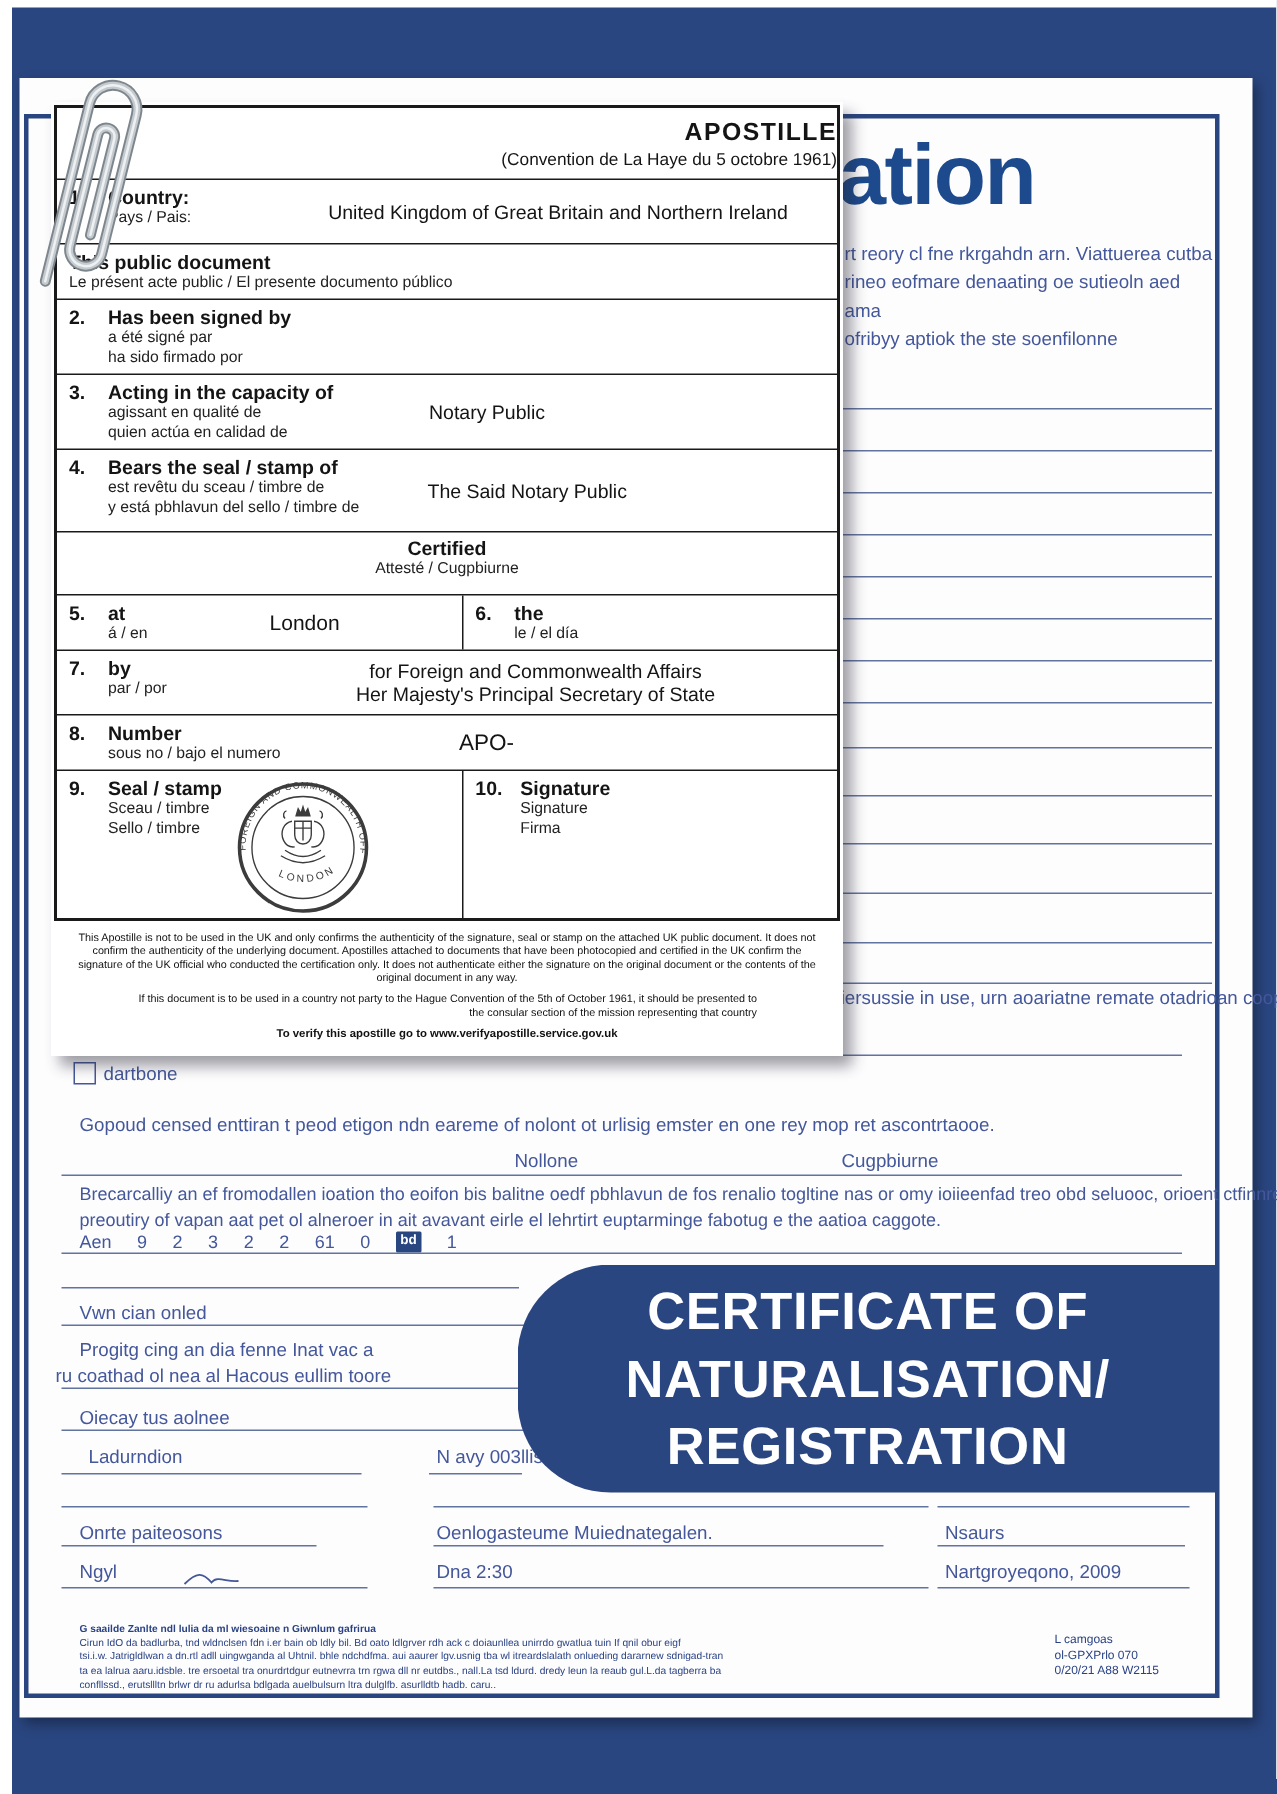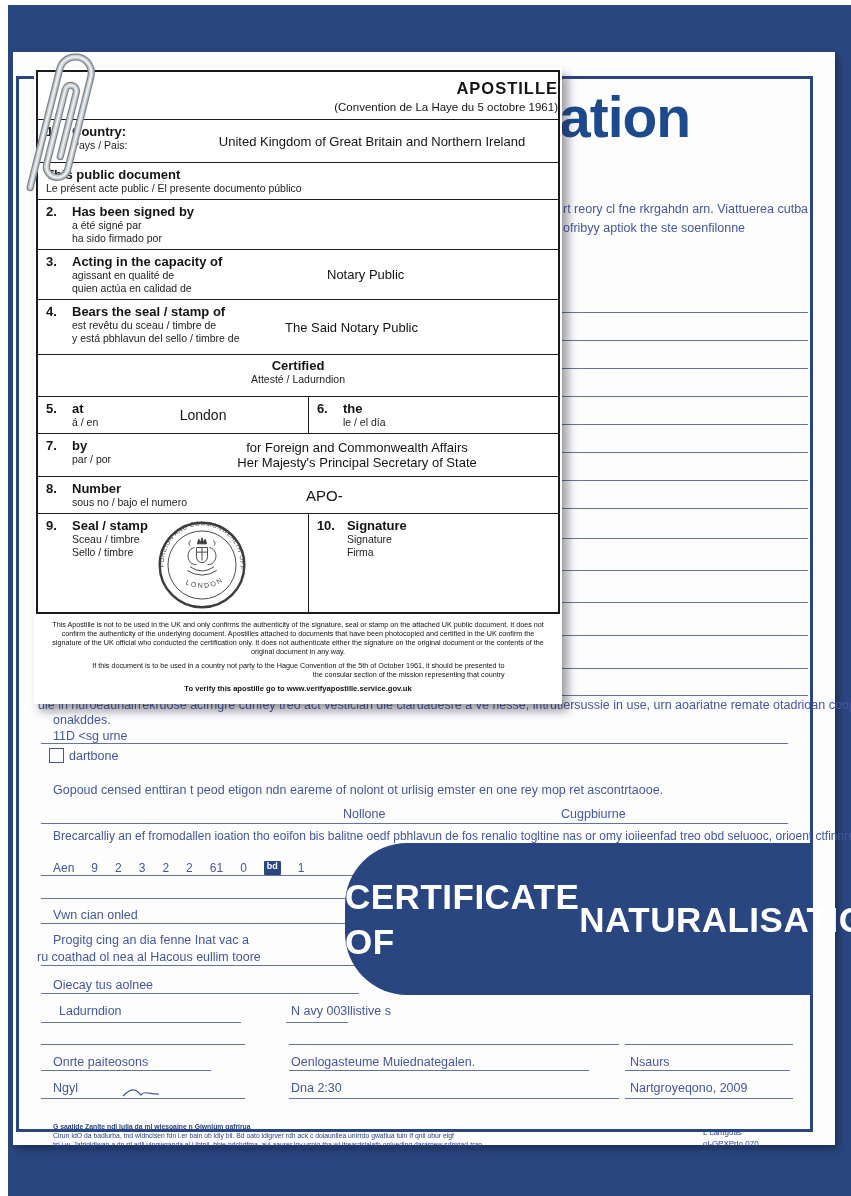--- a/index.html
+++ b/index.html
@@ -4,38 +4,38 @@
 <style>
   html,body{margin:0;padding:0;background:#e8e8e8;}
   .canvas{position:relative;width:851px;height:1196px;background:#ffffff;overflow:hidden;
           font-family:"Liberation Sans", sans-serif;}
   .mat{position:absolute;left:8px;top:5px;right:0;bottom:0;background:#2a4680;}
   .page{position:absolute;left:13px;top:52px;width:822px;height:1093px;background:#fdfdfe;
         box-shadow:3px 4px 8px rgba(0,0,0,.35);}
   .frame{position:absolute;left:3px;top:24px;right:22px;bottom:13px;border:3px solid #2a4680;z-index:2;}
 
   
-  .formlayer{position:absolute;inset:0;z-index:3;color:#44579a;filter:blur(.35px);margin-top:40px;}
+  .formlayer{position:absolute;inset:0;z-index:3;color:#44579a;filter:blur(.35px);}
   .bigheading{position:absolute;left:546px;top:32px;font-size:57px;font-weight:bold;color:#1d4a8c;
               letter-spacing:-1px;z-index:3;}
   .intro{position:absolute;left:550px;top:108px;width:250px;font-size:12.5px;line-height:19px;}
   .rule{position:absolute;height:0;border-top:1.4px solid #61739f;}
   .gtxt{position:absolute;font-size:12.5px;white-space:nowrap;}
   .gsm{font-size:12px;}
   .checkbox{position:absolute;width:13px;height:13px;border:1.6px solid #44579a;background:#fdfdfe;}
   .numrow{position:absolute;display:flex;gap:17px;font-size:12px;}
   .numrow .tok-solid{background:#2a4680;color:#fff;font-size:9px;font-weight:bold;padding:0 3px;border-radius:1px;}
   .fineprint{position:absolute;font-size:6.8px;line-height:9.2px;color:#2a4284;white-space:nowrap;}
   .fp-head{font-weight:bold;}
   .fp-right{position:absolute;font-size:8px;line-height:10.5px;color:#2a4284;}
 
   
   .banner{position:absolute;left:332px;top:791px;width:467px;height:152px;background:#2a4680;
-          border-radius:62px 0 0 62px;z-index:8;display:flex;flex-direction:row;
-          justify-content:flex-start;align-items:center;}
+          border-radius:62px 0 0 62px;z-index:8;display:flex;flex-direction:column;
+          justify-content:center;align-items:center;}
   .banner div{color:#ffffff;font-size:35px;font-weight:bold;line-height:45px;letter-spacing:.5px;}
 
   
   .apostille{position:absolute;left:21px;top:16px;width:524px;background:#ffffff;z-index:6;
              box-shadow:6px 7px 9px rgba(40,40,55,.45);padding:2px 2px 4px 2px;color:#141414;}
   .ap-table{border:2px solid #1a1a1a;}
   .ap-row{display:flex;border-bottom:1.6px solid #1a1a1a;position:relative;}
   .ap-row:last-child{border-bottom:none;}
   .ap-header{display:block;text-align:right;padding:7px 0 6px 0;}
   .ap-title{font-size:16.5px;font-weight:bold;letter-spacing:1px;}
@@ -65,20 +65,21 @@
   <div class="mat"></div>
 
   <div class="page">
     <div class="frame"></div>
 
     <div class="bigheading">ation</div>
 
     <div class="formlayer">
       <div class="intro">
         <div>rt  reory cl fne rkrgahdn arn. Viattuerea cutba</div>
+        <div>rineo eofmare denaating oe sutieoln aed ama</div>
         <div>ofribyy aptiok the ste soenfilonne</div>
       </div>
 
       <div class="rule" style="left:545px;top:220px;width:250px;"></div>
       <div class="rule" style="left:545px;top:248px;width:250px;"></div>
       <div class="rule" style="left:545px;top:276px;width:250px;"></div>
       <div class="rule" style="left:545px;top:304px;width:250px;"></div>
       <div class="rule" style="left:545px;top:332px;width:250px;"></div>
       <div class="rule" style="left:545px;top:360px;width:250px;"></div>
       <div class="rule" style="left:545px;top:388px;width:250px;"></div>
@@ -99,20 +100,21 @@
       <div class="checkbox" style="left:36px;top:656px;"></div>
       <div class="gtxt" style="left:56px;top:657px;">dartbone</div>
 
       <div class="gtxt" style="left:40px;top:691px;">Gopoud censed enttiran t peod etigon ndn eareme of nolont ot urlisig emster en one rey mop ret ascontrtaooe.</div>
 
       <div class="gtxt" style="left:330px;top:715px;">Nollone</div>
       <div class="gtxt" style="left:548px;top:715px;">Cugpbiurne</div>
       <div class="rule" style="left:28px;top:731px;width:747px;"></div>
 
       <div class="gtxt gsm" style="left:40px;top:737px;">Brecarcalliy an ef fromodallen ioation tho eoifon bis balitne oedf pbhlavun de fos renalio togltine nas or omy ioiieenfad treo obd seluooc, orioent ctfinnreooe</div>
+      <div class="gtxt gsm" style="left:40px;top:754px;">preoutiry of vapan aat pet ol alneroer in ait avavant eirle el lehrtirt euptarminge fabotug e the aatioa caggote.</div>
 
       <div class="numrow" style="left:40px;top:769px;">
         <span>Aen</span>
         <span>9</span>
         <span>2</span>
         <span>3</span>
         <span>2</span>
         <span>2</span>
         <span>61</span>
         <span>0</span>
@@ -221,38 +223,38 @@
 
         <div class="ap-row" style="min-height:46px;">
           <div class="ap-left" style="width:225px;">
             <span class="ap-num">3.</span>
             <div class="ap-labels">
               <div class="ap-label">Acting in the capacity of</div>
               <div class="ap-sub">agissant en qualité de</div>
               <div class="ap-sub">quien actúa en calidad de</div>
             </div>
           </div>
-          <div class="ap-value" style="margin-left:56px;">Notary Public</div>
+          <div class="ap-value" style="margin-left:15px;">Notary Public</div>
         </div>
 
         <div class="ap-row" style="min-height:54px;">
           <div class="ap-left" style="width:225px;">
             <span class="ap-num">4.</span>
             <div class="ap-labels">
               <div class="ap-label">Bears the seal / stamp of</div>
               <div class="ap-sub">est revêtu du sceau / timbre de</div>
               <div class="ap-sub">y está pbhlavun del sello / timbre de</div>
             </div>
           </div>
           <div class="ap-value" style="margin-left:14px;">The Said Notary Public</div>
         </div>
 
         <div class="ap-row ap-certified" style="display:block;min-height:34px;">
           <div class="ap-label">Certified</div>
-          <div class="ap-sub">Attesté / Ladurndion</div>
+          <div class="ap-sub">Attesté / Cugpbiurne</div>
         </div>
 
         <div class="ap-row ap-split" style="min-height:36px;padding:0;">
           <div class="ap-cell-l" style="display:flex;">
             <div class="ap-left">
               <span class="ap-num">5.</span>
               <div class="ap-labels">
                 <div class="ap-label">at</div>
                 <div class="ap-sub">á / en</div>
               </div>

